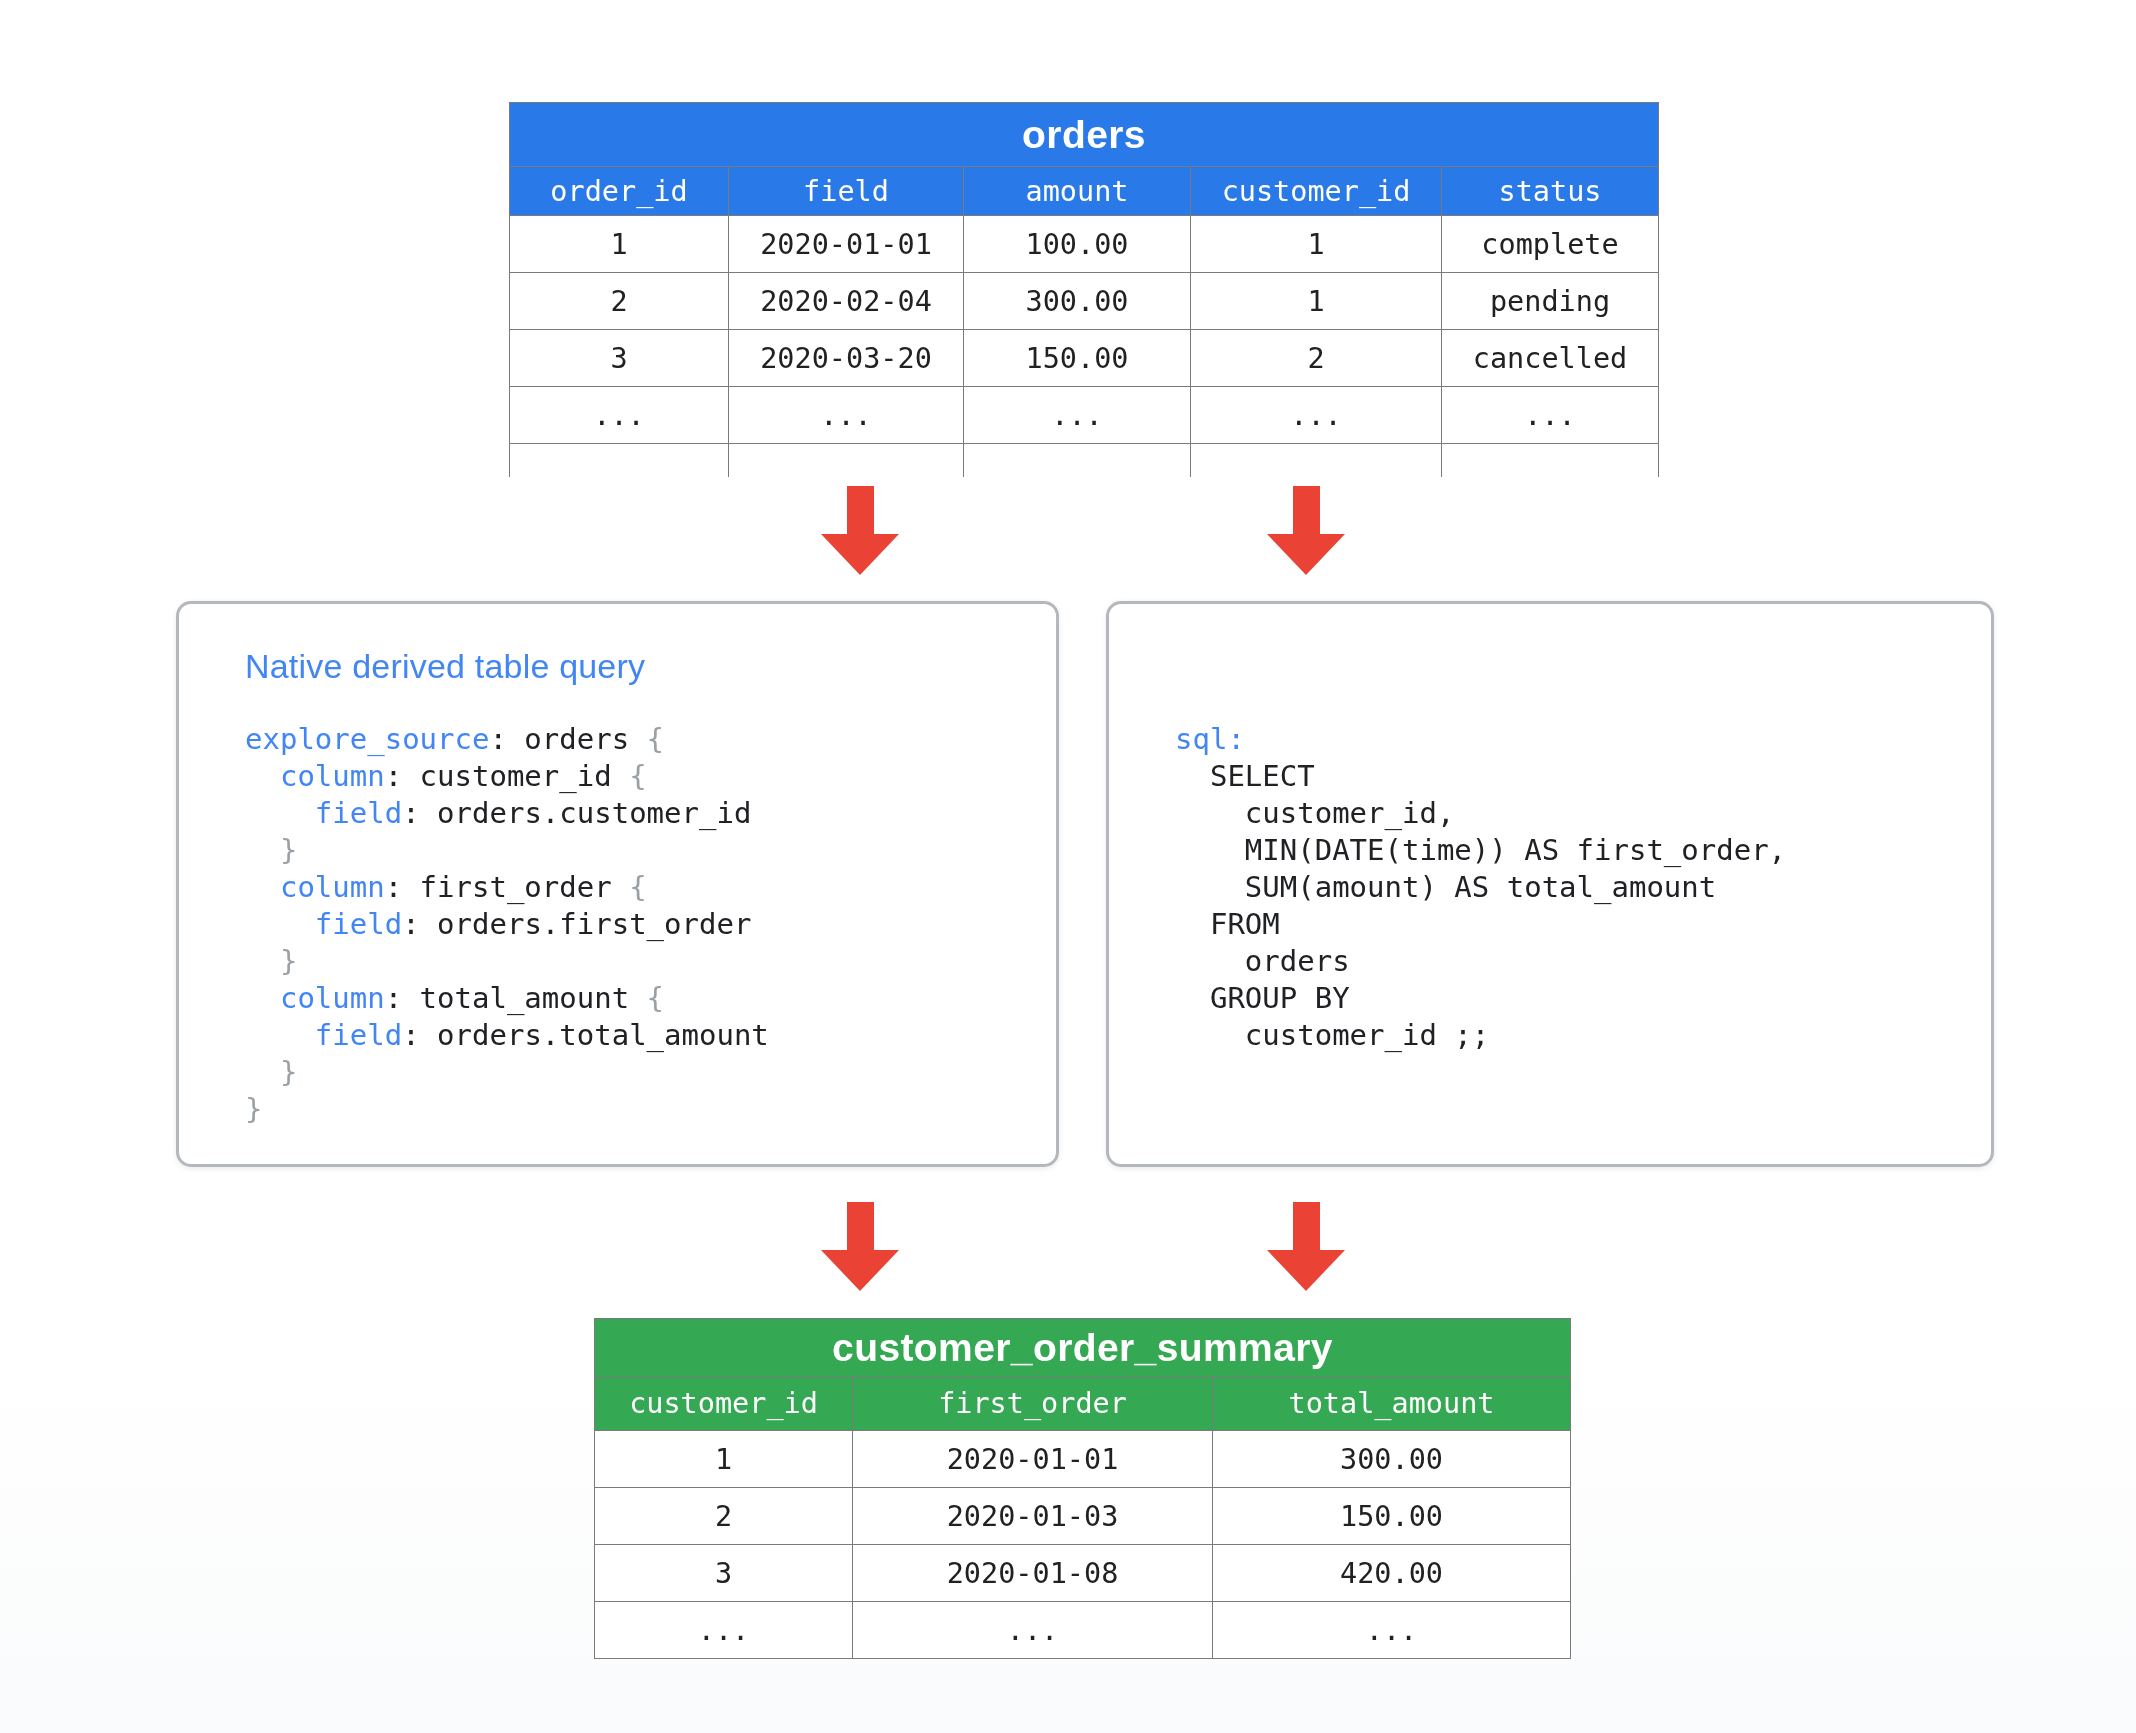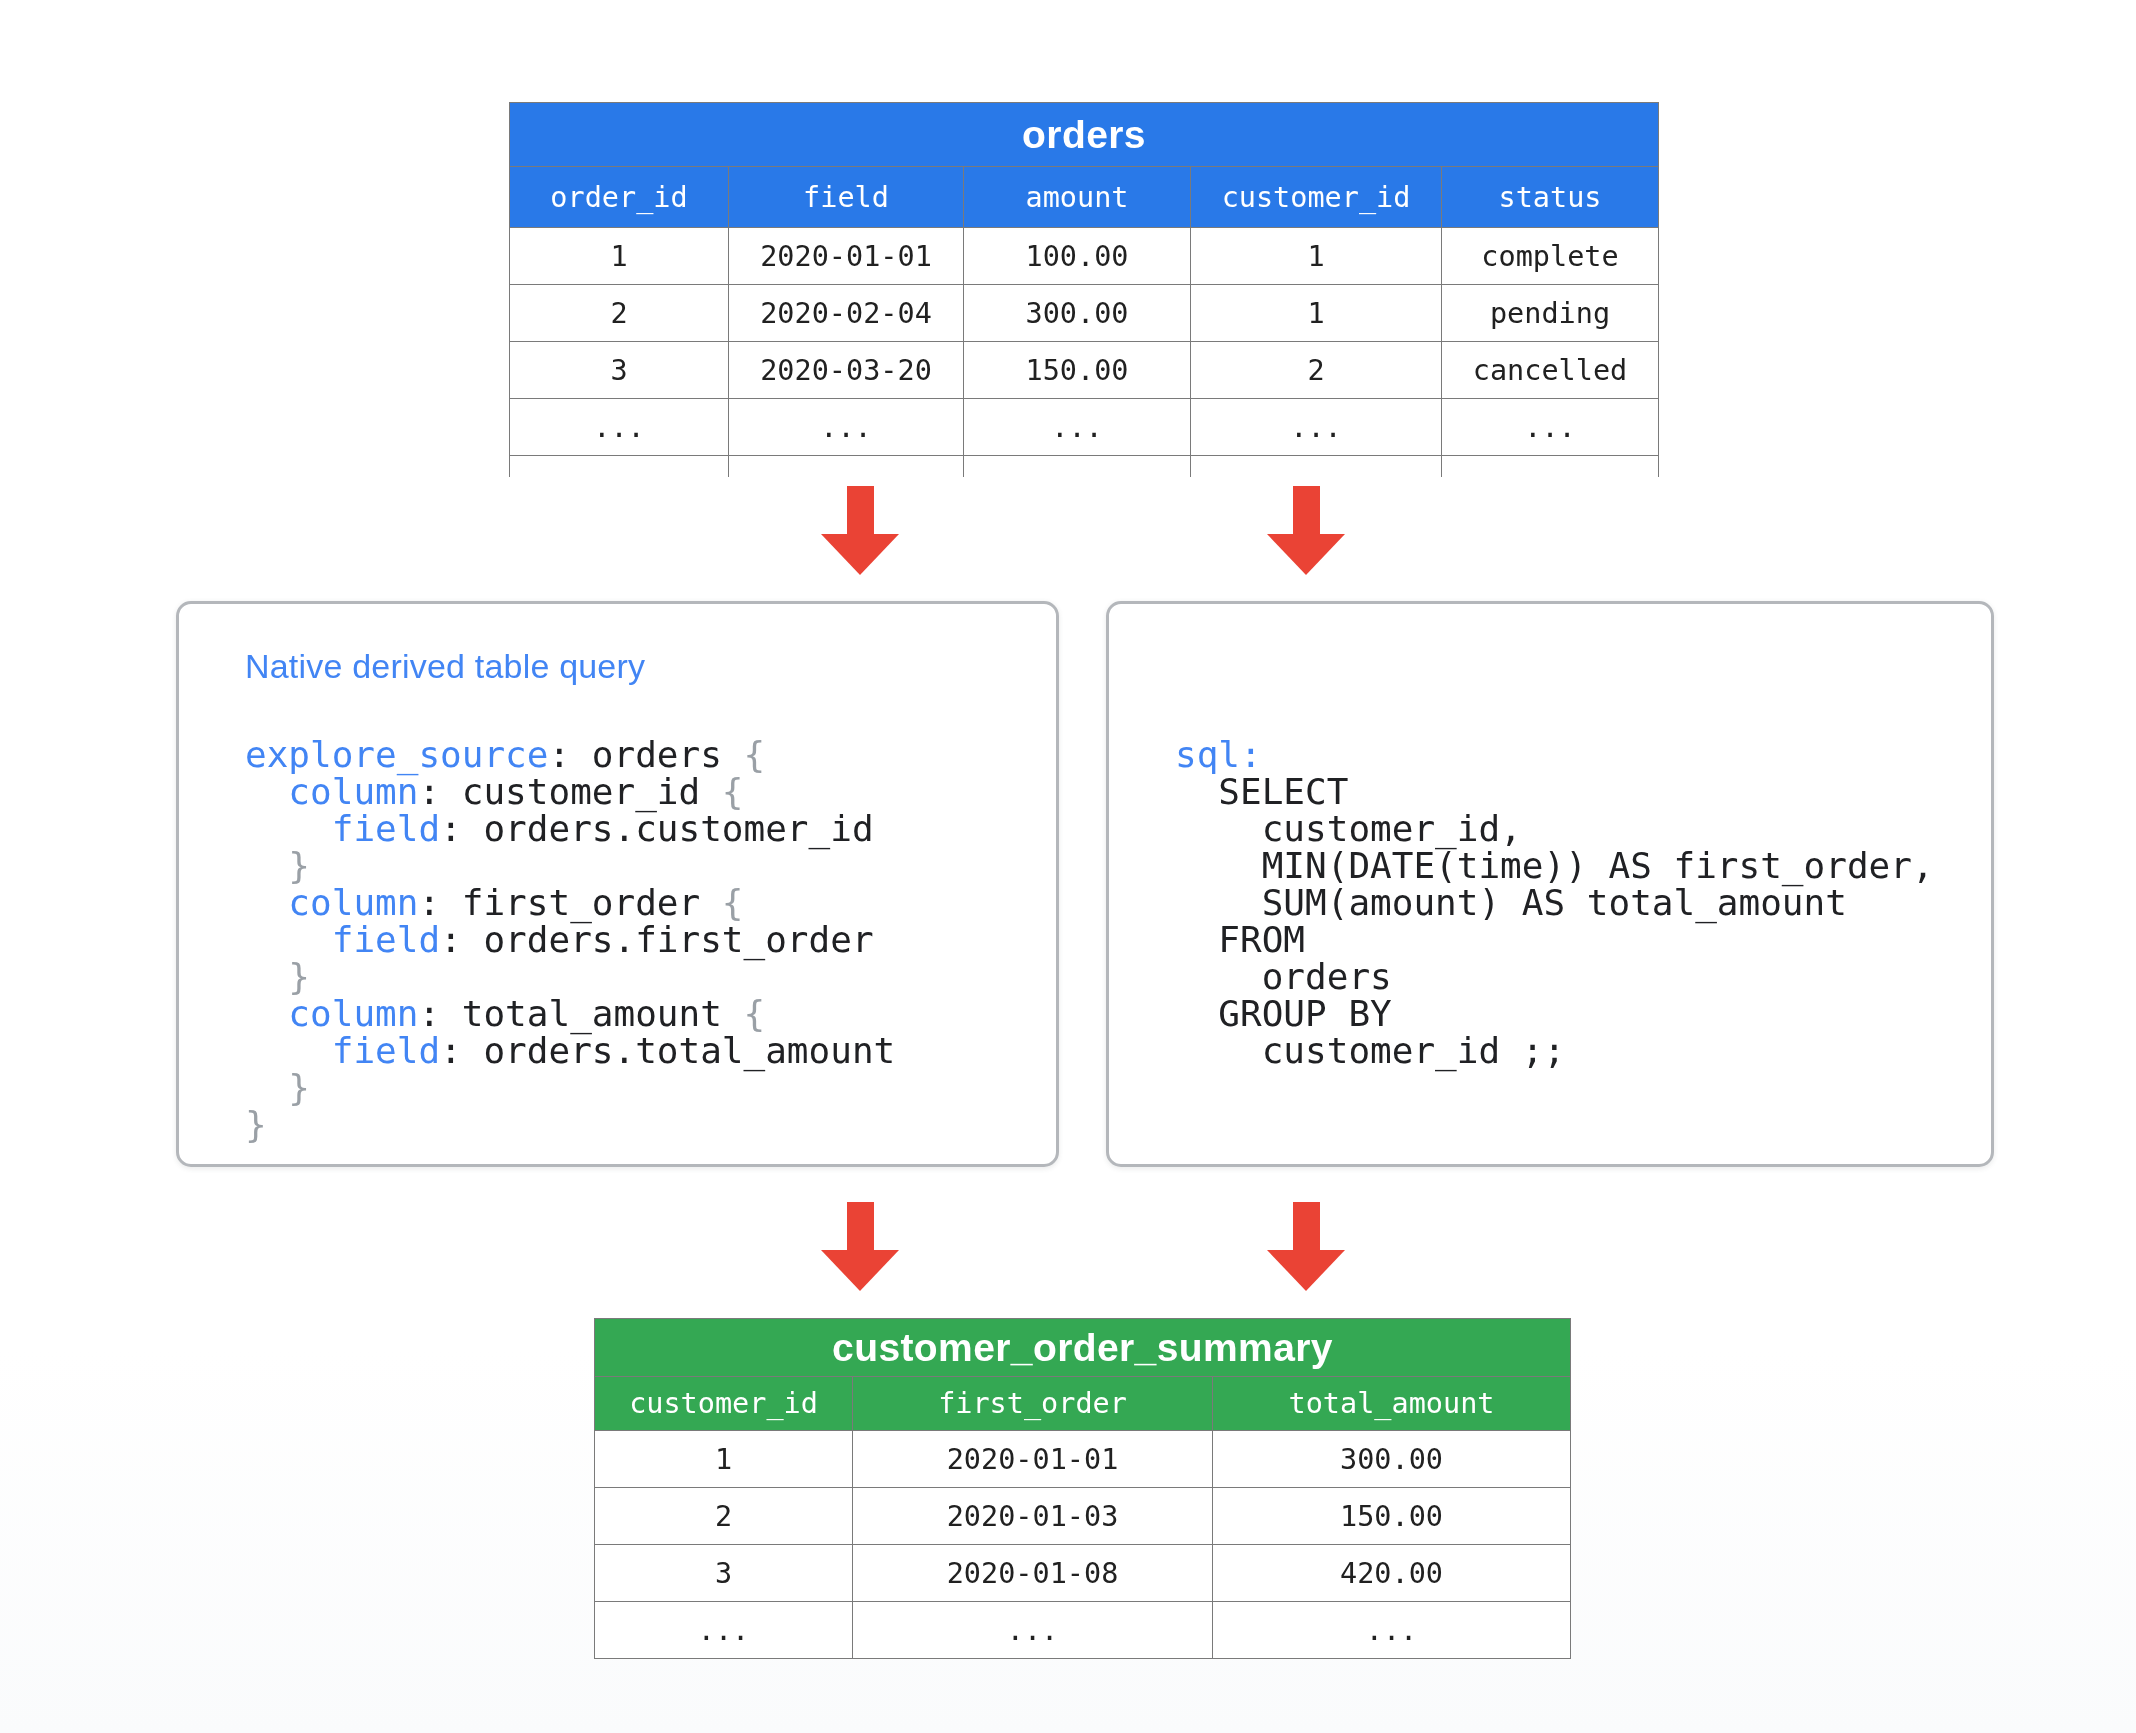--- a/index.html
+++ b/index.html
@@ -22,21 +22,21 @@
   .orders-skin .title-row th, .orders-skin .header-row th { background:var(--blue); }
   .summary-skin .title-row th, .summary-skin .header-row th { background:var(--green); }
   .header-row th {
     color:#ffffff; font-family:"DejaVu Sans Mono",monospace;
     font-weight:normal; font-size:28.5px;
   }
   .dtable td {
     color:#212121; font-family:"DejaVu Sans Mono",monospace; font-size:28.5px;
   }
   .orders-skin .title-row  { height:64px; }
-  .orders-skin .header-row { height:61px; }
+  .orders-skin .header-row { height:49px; }
   .orders-skin tbody tr    { height:57px; }
   .summary-skin .title-row  { height:58px; }
   .summary-skin .header-row { height:54px; }
   .summary-skin tbody tr    { height:57px; }
 
   .orders-wrap  { left:509px; top:102px;  width:1157px; height:375px; }
   .summary-wrap { left:594px; top:1318px; width:983px; height:349px; }
 
   
   .arrow { position:absolute; width:78px; height:89px; }
@@ -57,22 +57,22 @@
     background:#ffffff; border:3.6px solid #b4b7bb; border-radius:15px;
     box-shadow:0 1.8px 5.3px rgba(60,64,67,0.10);
   }
   .qbox-left  { left:176px;  width:883px; }
   .qbox-right { left:1106px; width:888px; }
   .qtitle {
     position:absolute; left:66px; top:43px;
     font-size:34px; color:var(--keyword_blue); letter-spacing:0.2px;
   }
   .qcode {
-    position:absolute; left:66px; top:132px;
-    font-family:"DejaVu Sans Mono",monospace; font-size:36px; line-height:37px;
+    position:absolute; left:66px; top:117px;
+    font-family:"DejaVu Sans Mono",monospace; font-size:29px; line-height:37px;
     white-space:pre; color:#202124;
   }
   .qcode .kw  { color:var(--keyword_blue); }
   .qcode .kwb { color:var(--keyword_blue);margin-top:28px; }
   .qcode .v   { color:#202124; }
   .qcode .p   { color:#202124; }
   .qcode .br  { color:#9aa0a6; }
 </style>
 </head>
 <body>

